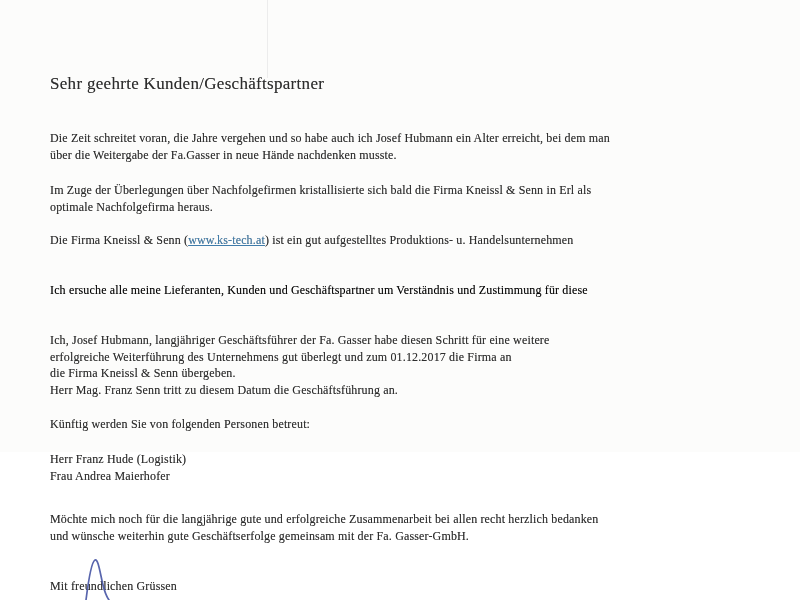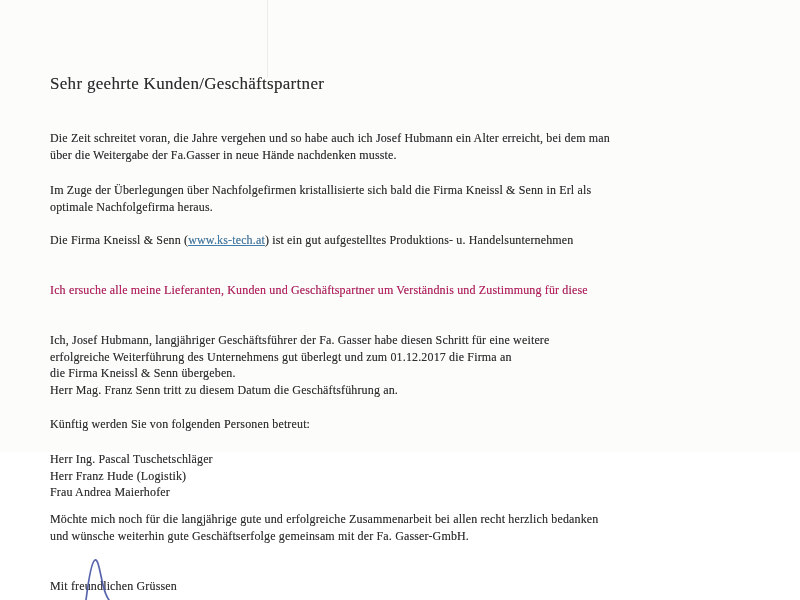--- a/index.html
+++ b/index.html
@@ -49,35 +49,34 @@
     <div>Im Zuge der Überlegungen über Nachfolgefirmen kristallisierte sich bald die Firma Kneissl &amp; Senn in Erl als</div>
     <div>optimale Nachfolgefirma heraus.</div>
   </div>
 
   <div class="block" style="top: 232px; color: rgb(45, 45, 45);">
     <div>
       <span>Die Firma Kneissl &amp; Senn (</span><a class="weblink" style="color: rgb(63, 124, 171);">www.ks-tech.at</a><span>) ist ein gut aufgestelltes Produktions- u. Handelsunternehmen</span>
     </div>
   </div>
 
-  <div class="block" style="top: 282px; color: #be185d;">
+  <div class="block" style="top: 282px; color: #000000;">
     <div>Ich ersuche alle meine Lieferanten, Kunden und Geschäftspartner um Verständnis und Zustimmung für diese</div>
   </div>
 
   <div class="block" style="top: 332px; color: rgb(45, 45, 45);">
     <div>Ich, Josef Hubmann, langjähriger Geschäftsführer der Fa. Gasser habe diesen Schritt für eine weitere</div>
     <div>erfolgreiche Weiterführung des Unternehmens gut überlegt und zum 01.12.2017 die Firma an</div>
     <div>die Firma Kneissl &amp; Senn übergeben.</div>
     <div>Herr Mag. Franz Senn tritt zu diesem Datum die Geschäftsführung an.</div>
   </div>
 
   <div class="block" style="top: 416px; color: rgb(45, 45, 45);">Künftig werden Sie von folgenden Personen betreut:</div>
 
   <div class="block" style="top: 451px; color: rgb(45, 45, 45);">
-    <span class="contact-line">Herr Ing. Pascal Tuschetschläger</span>
     <span class="contact-line">Herr Franz Hude (Logistik)</span>
     <span class="contact-line">Frau Andrea Maierhofer</span>
   </div>
 
   <div class="block" style="top: 511px; color: rgb(45, 45, 45);">
     <div>Möchte mich noch für die langjährige gute und erfolgreiche Zusammenarbeit bei allen recht herzlich bedanken</div>
     <div>und wünsche weiterhin gute Geschäftserfolge gemeinsam mit der Fa. Gasser-GmbH.</div>
   </div>
 
   <div class="block" style="top: 578px; color: rgb(45, 45, 45); text-align: center;">Mit freundlichen Grüssen</div>

